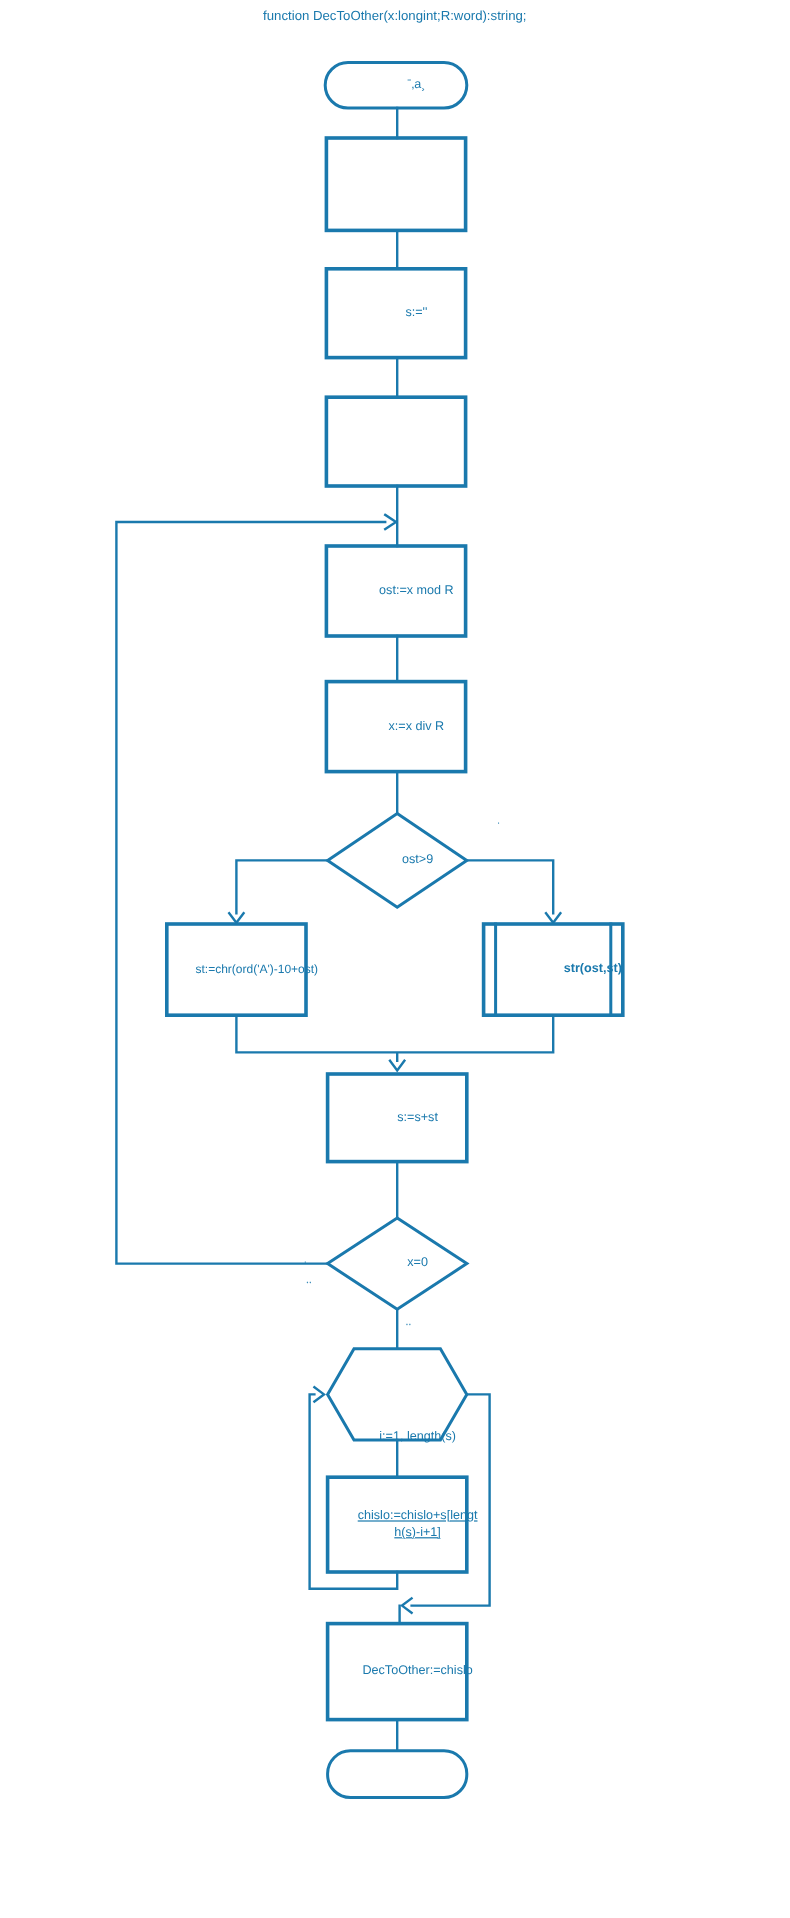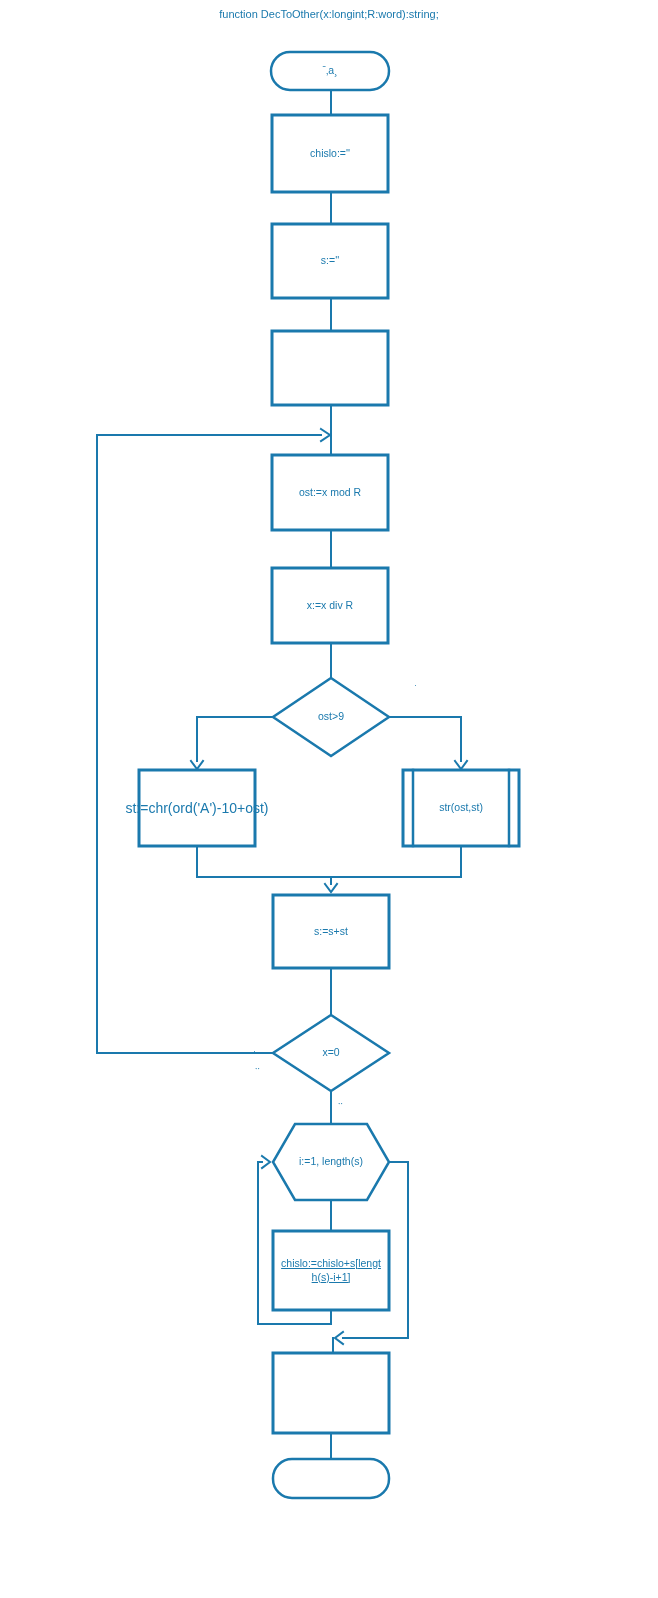--- a/index.html
+++ b/index.html
@@ -7,23 +7,23 @@
     position:relative;width:629px;height:1598px;background:#ffffff;
     font-family:"Liberation Sans",sans-serif;color:#1a79ad;overflow:hidden;padding-left:16px;
   }
   .canvas svg{position:absolute;left:0;top:0;}
   .title{
     position:absolute;left:0;top:8px;width:658px;text-align:center;
     font-size:11px;color:#1a79ad;
   }
   .lbl{
     position:absolute;display:flex;align-items:center;justify-content:center;
-    text-align:center;font-size:10.5px;line-height:1.3;color:#1a79ad;
+    text-align:center;font-size:10.5px;line-height:1.3;color:#1a79ad;margin-left:17px;
   }
-  .lbl.small{font-size:14px;white-space:nowrap;}
+  .lbl.small{font-size:10px;white-space:nowrap;}
   .lbl.wrap{word-break:break-all;text-decoration:underline;}
   .mark{position:absolute;font-size:9px;color:#1a79ad;opacity:.85;}
 </style>
 </head>
 <body>
 
 <div class="canvas">
 
   <svg width="658" height="1598" viewBox="0 0 658 1598" fill="none" stroke="#1a79ad" stroke-linecap="square" stroke-linejoin="miter">
 
@@ -64,43 +64,43 @@
     <polygon stroke-width="2.5" points="331,678 389,717 331,756 273,717"></polygon>
     <polygon stroke-width="2.5" points="331,1015 389,1053 331,1091 273,1053"></polygon>
 
     <polygon stroke-width="2.5" points="295,1124 367,1124 389,1162 367,1200 295,1200 273,1162"></polygon>
   </svg>
 
   <div class="title">function DecToOther(x:longint;R:word):string;</div>
 
   <div class="lbl" style="left:271px;top:52px;width:118px;height:38px;">ˉ‚a¸</div>
 
-  <div class="lbl" style="left:272px;top:115px;width:116px;height:77px;">chislo:=''</div>
 
   <div class="lbl" style="left:272px;top:224px;width:116px;height:74px;">s:=''</div>
 
 
   <div class="lbl" style="left:272px;top:455px;width:116px;height:75px;">ost:=x mod R</div>
 
   <div class="lbl" style="left:272px;top:568px;width:116px;height:75px;">x:=x div R</div>
 
   <div class="lbl" style="left:273px;top:678px;width:116px;height:78px;">ost&gt;9</div>
 
   <div class="lbl small" style="left:134px;top:770px;width:126px;height:76px;">st:=chr(ord('A')-10+ost)</div>
 
-  <div class="lbl" style="left:413px;top:770px;width:96px;height:76px;">str(ost,st)</div>
+  <div class="lbl" style="left:429px;top:770px;width:96px;height:76px;font-weight:bold;">str(ost,st)</div>
 
   <div class="lbl" style="left:273px;top:895px;width:116px;height:73px;">s:=s+st</div>
 
   <div class="lbl" style="left:273px;top:1015px;width:116px;height:76px;">x=0</div>
 
-  <div class="lbl" style="left:273px;top:1124px;width:116px;height:76px;">i:=1, length(s)</div>
+  <div class="lbl" style="left:273px;top:1160px;width:116px;height:76px;">i:=1, length(s)</div>
 
   <div class="lbl wrap" style="left:279px;top:1231px;width:104px;height:79px;">chislo:=chislo+s[length(s)-i+1]</div>
 
+  <div class="lbl" style="left:273px;top:1353px;width:116px;height:80px;">DecToOther:=chislo</div>
 
 
   <div class="mark" style="left:414px;top:680px;">·</div>
   <div class="mark" style="left:253px;top:1046px;">·</div>
   <div class="mark" style="left:255px;top:1059px;">‥</div>
   <div class="mark" style="left:338px;top:1094px;">‥</div>
 
 </div>
 
 </body></html>

